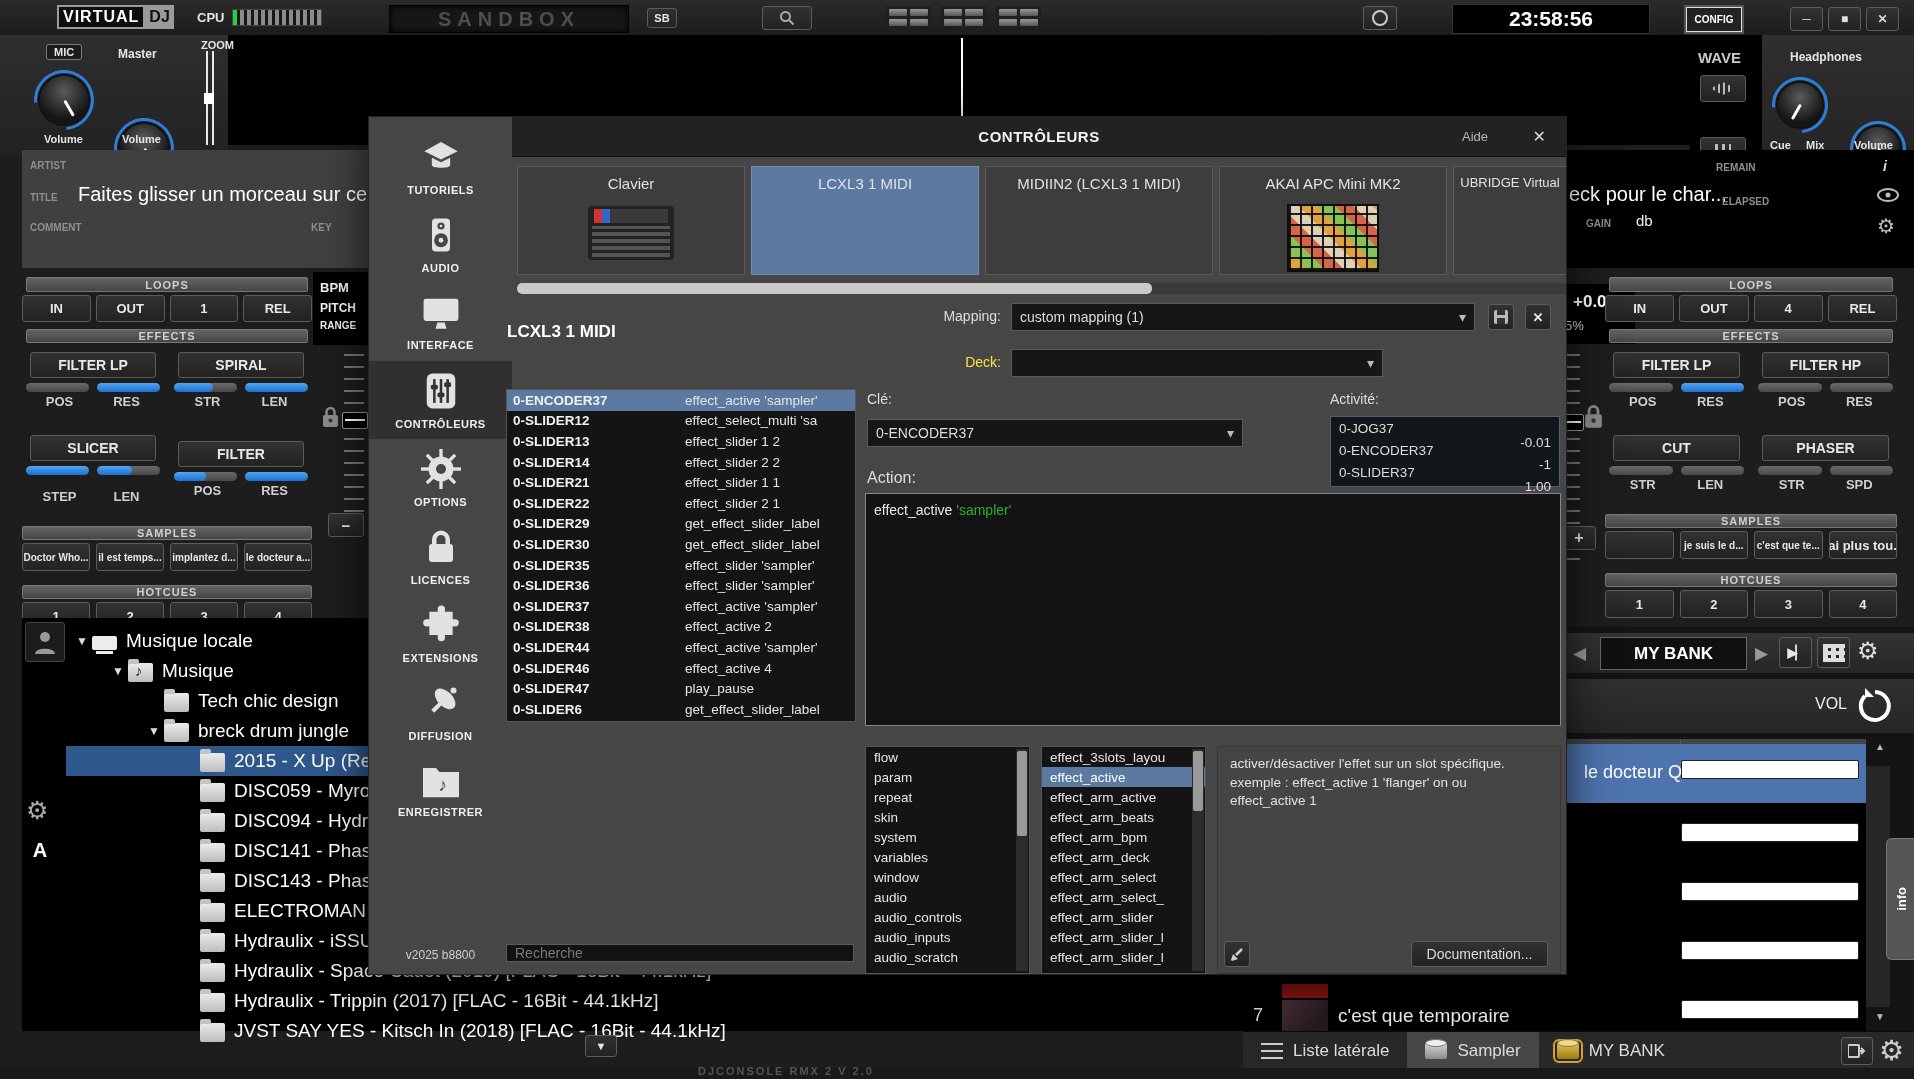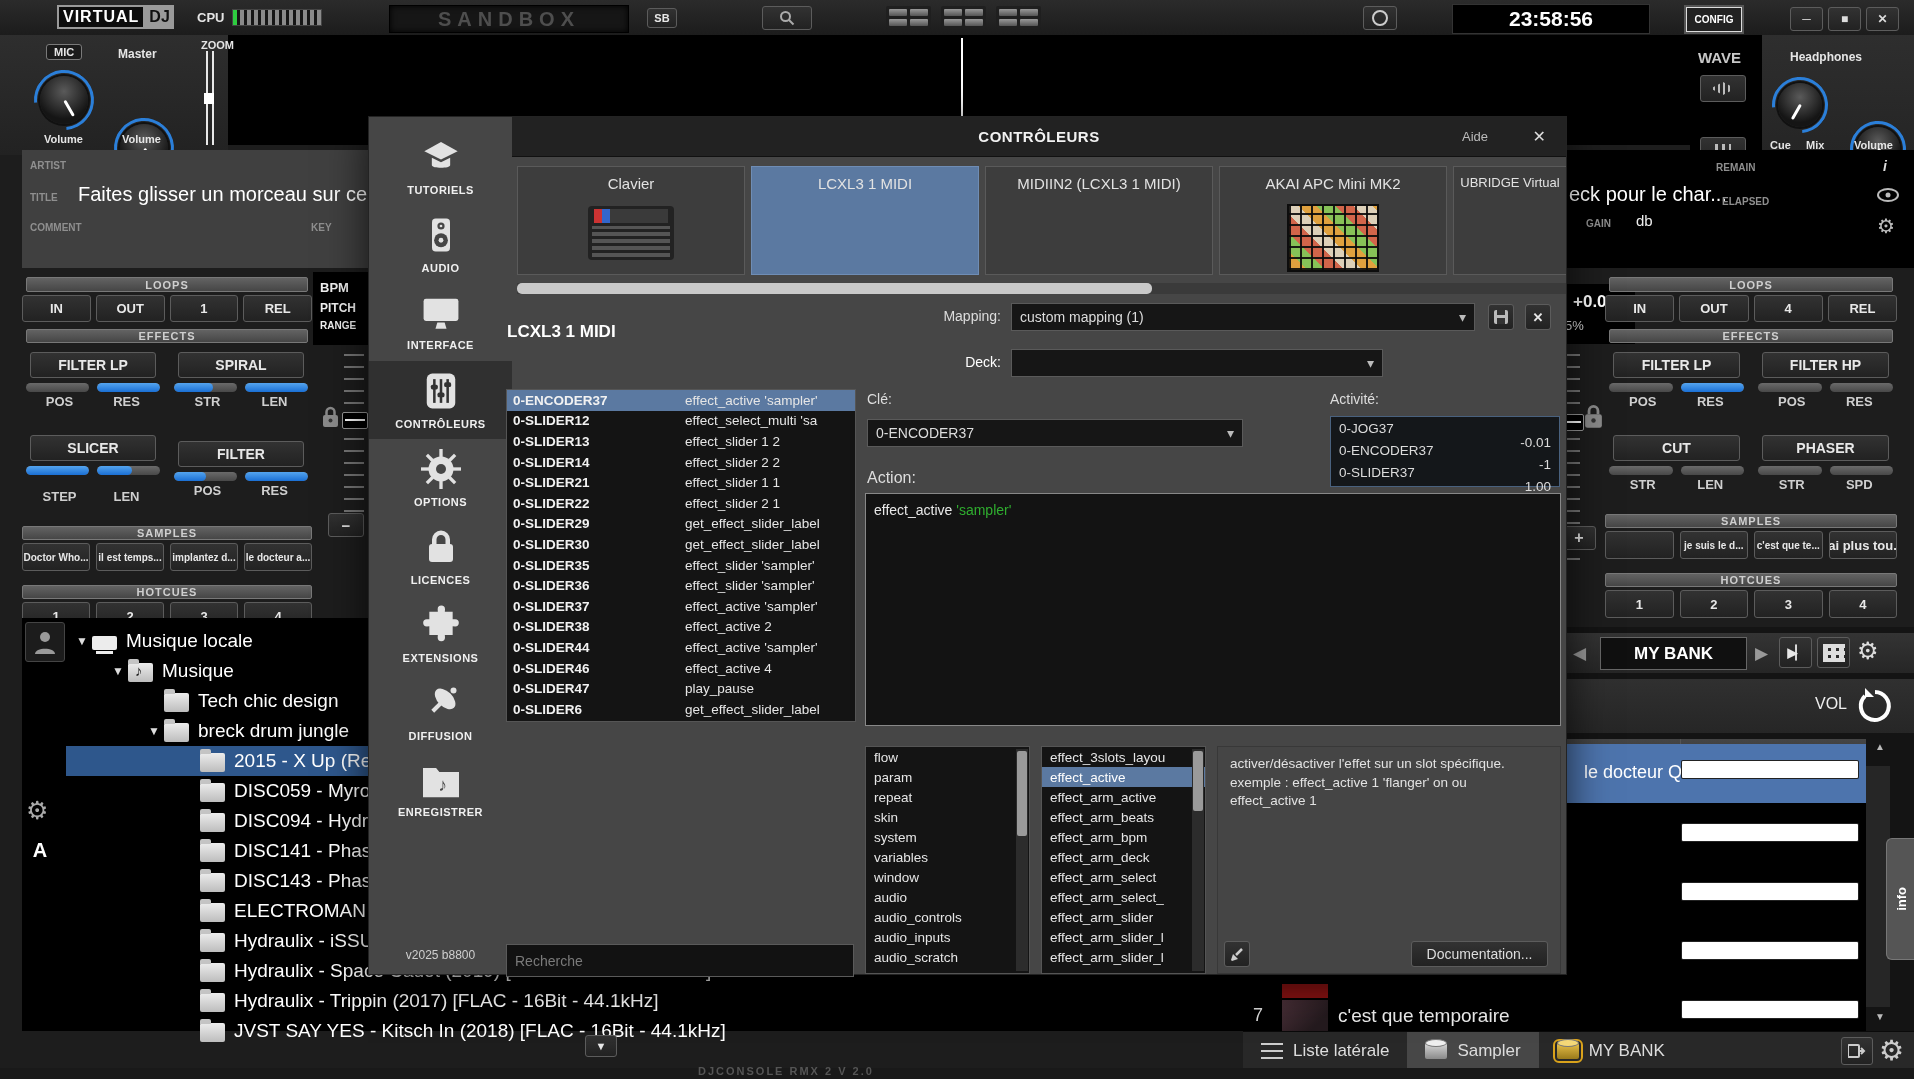--- a/index.html
+++ b/index.html
@@ -853,21 +853,21 @@
         <span class="i-chev"></span>
     </div>
     <div class="abs btn" style="left:1119px;top:187px;width:26px;height:26px;">
       <svg width="14" height="14" viewBox="0 0 14 14">
         <rect x="0" y="0" width="14" height="14" rx="2" fill="#bbb"></rect>
           <rect x="3" y="0" width="8" height="5" fill="#333"></rect>
           <rect x="3" y="8" width="8" height="6" fill="#333"></rect>
       </svg>
     </div>
     <div class="abs btn i-x" style="left:1156px;top:187px;width:26px;height:26px;font-size:13px;"></div>
-    <span class="abs" style="left:492px;top:237px;width:140px;text-align:right;font-size:14px;color:#ffffff;">Deck:</span>
+    <span class="abs" style="left:492px;top:237px;width:140px;text-align:right;font-size:14px;color:#fde047;">Deck:</span>
     <div class="abs dropdown" style="left:642px;top:232px;width:372px;height:28px;">
       <span class="i-chev"></span>
     </div>
 
     <div class="abs" style="left:137px;top:272px;width:348px;height:331px;background:#141414;border:1px solid #555;overflow:hidden;">
       <div>
 
           <div class="krow selected">
             <span class="kkey">0-ENCODER37</span>
             <span class="kact">effect_active 'sampler'</span>
@@ -942,21 +942,21 @@
             <span class="kkey">0-SLIDER47</span>
             <span class="kact">play_pause</span>
           </div>
 
           <div class="krow">
             <span class="kkey">0-SLIDER6</span>
             <span class="kact">get_effect_slider_label</span>
           </div>
         </div>
     </div>
-    <input class="abs search" style="left: 137px; top: 827px; width: 348px; height: 33px;" placeholder="Recherche">
+    <input class="abs search" style="left: 137px; top: 827px; width: 348px; height: 18px;" placeholder="Recherche">
 
     <span class="abs" style="left:498px;top:274px;font-size:14px;color:#ddd;">Clé:</span>
     <div class="abs dropdown" style="left:498px;top:302px;width:376px;height:28px;">
       <span>0-ENCODER37</span>
         <span class="i-chev"></span>
     </div>
     <span class="abs" style="left:498px;top:352px;font-size:16px;color:#ddd;">Action:</span>
     <div class="abs" style="left:496px;top:376px;width:694px;height:231px;background:#131313;border:1px solid #888;">
       <div style="padding:8px 8px;font-size:14px;color:#e8e8e8;">
         <span>effect_active</span>

